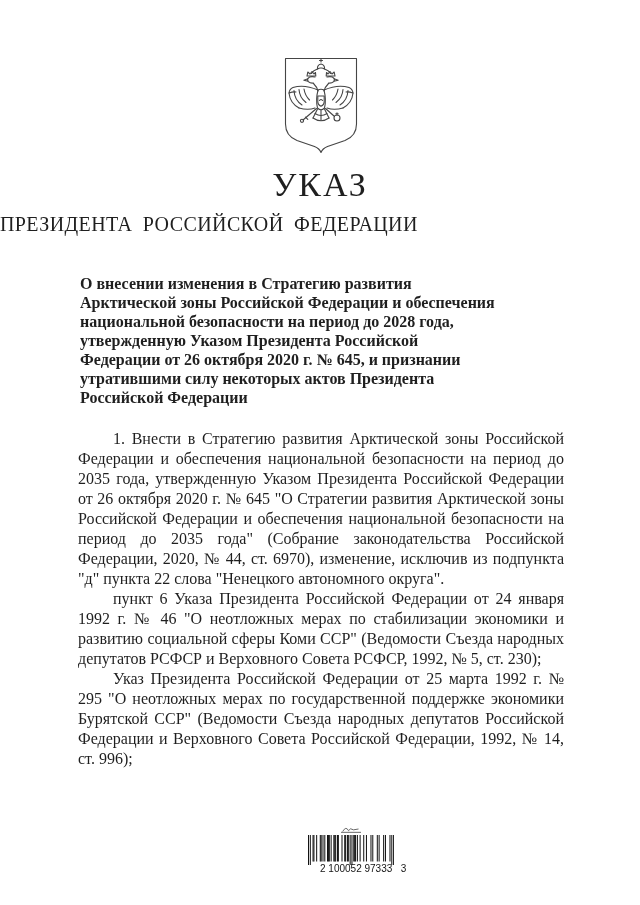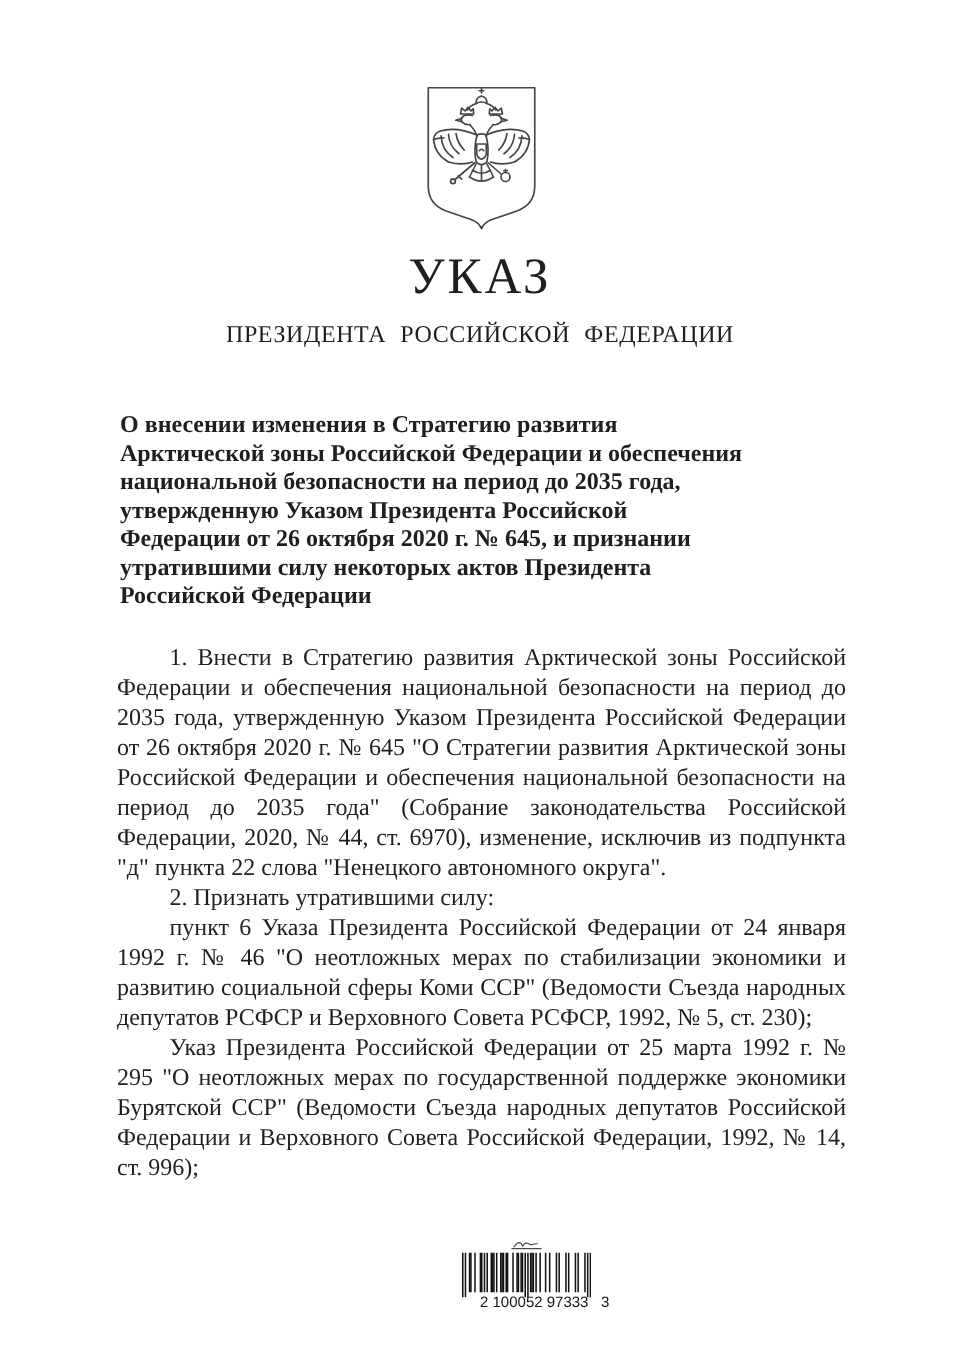--- a/index.html
+++ b/index.html
@@ -28,22 +28,22 @@
     font-size: 34px;
     line-height: 36px;
     letter-spacing: 2px;
     font-weight: normal;
   }
   .doc-subtitle {
     position: absolute;
     top: 212px;
     left: 0;
     width: 640px;
-    text-align: center;
-    font-size: 16px;
+    text-align: left;
+    font-size: 20px;
     line-height: 24px;
     letter-spacing: 0.4px;
     word-spacing: 5px;
     font-weight: normal;
   }
   .doc-heading {
     position: absolute;
     top: 274px;
     left: 80px;
     width: 480px;
@@ -159,30 +159,29 @@
       <path d="M55,59 V56.8 M53.8,57.8 H56.2"></path>
     </g>
   </svg>
 
   <div class="doc-title">УКАЗ</div>
   <div class="doc-subtitle">ПРЕЗИДЕНТА РОССИЙСКОЙ ФЕДЕРАЦИИ</div>
 
   <div class="doc-heading">
     <div>О внесении изменения в Стратегию развития</div>
     <div>Арктической зоны Российской Федерации и обеспечения</div>
-    <div>национальной безопасности на период до 2035 года,</div>
+    <div>национальной безопасности на период до 2028 года,</div>
     <div>утвержденную Указом Президента Российской</div>
     <div>Федерации от 26 октября 2020 г. № 645, и признании</div>
     <div>утратившими силу некоторых актов Президента</div>
     <div>Российской Федерации</div>
   </div>
 
   <div class="doc-body">
     <p>1. Внести в Стратегию развития Арктической зоны Российской Федерации и обеспечения национальной безопасности на период до 2035 года, утвержденную Указом Президента Российской Федерации от 26 октября 2020 г. № 645 "О Стратегии развития Арктической зоны Российской Федерации и обеспечения национальной безопасности на период до 2035 года" (Собрание законодательства Российской Федерации, 2020, № 44, ст. 6970), изменение, исключив из подпункта "д" пункта 22 слова "Ненецкого автономного округа".</p>
-    <p>2. Признать утратившими силу:</p>
     <p>пункт 6 Указа Президента Российской Федерации от 24 января 1992 г. № 46 "О неотложных мерах по стабилизации экономики и развитию социальной сферы Коми ССР" (Ведомости Съезда народных депутатов РСФСР и Верховного Совета РСФСР, 1992, № 5, ст. 230);</p>
     <p>Указ Президента Российской Федерации от 25 марта 1992 г. № 295 "О неотложных мерах по государственной поддержке экономики Бурятской ССР" (Ведомости Съезда народных депутатов Российской Федерации и Верховного Совета Российской Федерации, 1992, № 14, ст. 996);</p>
   </div>
 
   <div class="barcode-wrap">
     <svg class="barcode-mark" viewBox="0 0 40 12" xmlns="http://www.w3.org/2000/svg">
       <path d="M10,9 Q14,2 17,8 Q19,4 23,7 L29,6 M8,10 H32" fill="none" stroke="#4a4a4a" stroke-width="1"></path>
     </svg>
     <svg class="barcode-bars-svg" viewBox="0 0 95 30" preserveAspectRatio="none" fill="#121212" xmlns="http://www.w3.org/2000/svg">
         <rect x="0" y="0" width="1.12" height="30"></rect>

